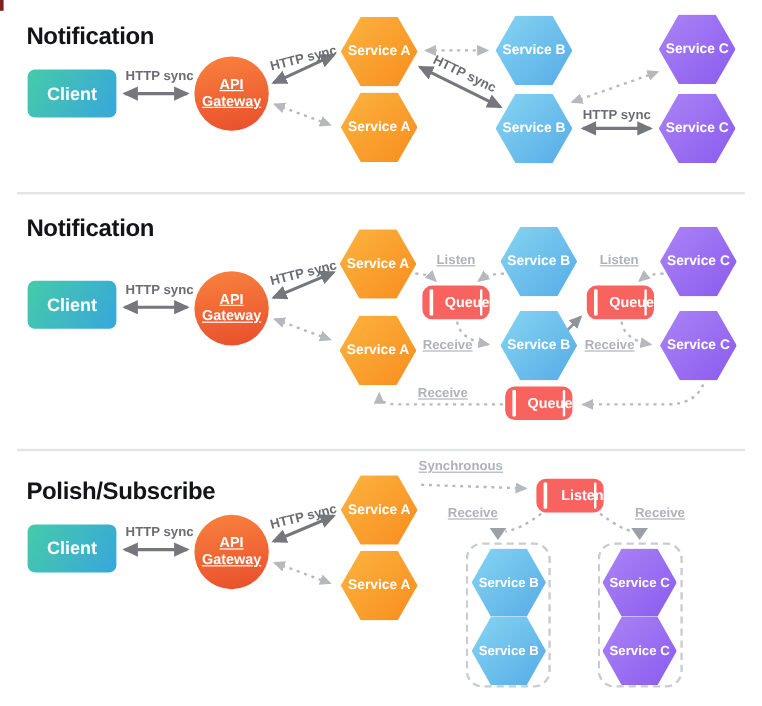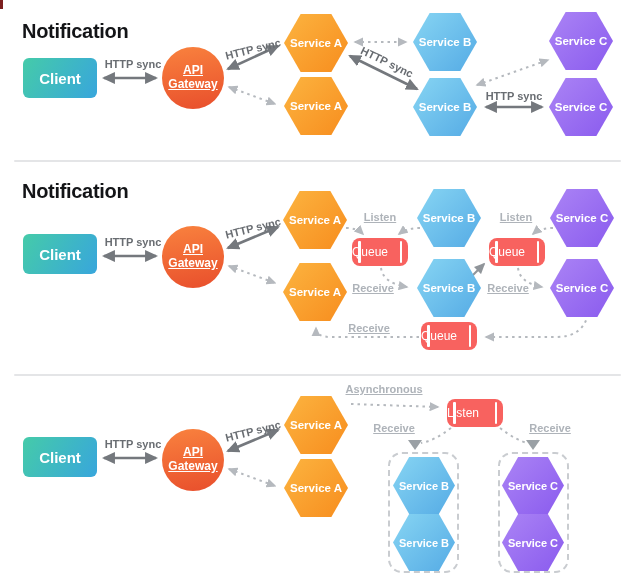--- a/index.html
+++ b/index.html
@@ -31,22 +31,22 @@
     clip-path:polygon(0% 50%,26% 0%,74% 0%,100% 50%,74% 100%,26% 100%);
     color:#fff;font-weight:700;font-size:11.5px;white-space:nowrap;
     display:flex;align-items:center;justify-content:center;
   }
   .hex.sm{width:62px;height:57px;font-size:11px;}
   .hex.a{background:linear-gradient(135deg,#fcb440,#f78d1e);}
   .hex.b{background:linear-gradient(135deg,#87d5f3,#55abe5);}
   .hex.c{background:linear-gradient(135deg,#ab84f5,#8a5bee);}
   .pill{
     position:absolute;width:56px;height:28px;border-radius:8px;
-    background:#f8625f;color:#fff;font-weight:400;font-size:12px;
-    display:flex;align-items:center;justify-content:flex-start;
+    background:#f8625f;color:#fff;font-weight:700;font-size:12px;
+    display:flex;align-items:center;justify-content:flex-end;
   }
   .pill::before,.pill::after{
     content:"";position:absolute;top:3px;bottom:3px;width:2.5px;background:#fff;border-radius:1px;
   }
   .pill::before{left:6px;}
   .pill::after{right:6px;}
   .elabel{
     position:absolute;font-size:11px;font-weight:700;color:#696d72;white-space:nowrap;
     transform:translate(-50%,-50%);
   }
@@ -181,20 +181,21 @@
   </div>
 
   <div class="elabel" style="left:133px;top:242px;">HTTP sync</div>
   <div class="elabel" style="left:253px;top:228px;transform:translate(-50%,-50%) rotate(-14deg);">HTTP sync</div>
   <div class="elabel light" style="left:380px;top:217px;">Listen</div>
   <div class="elabel light" style="left:516px;top:217px;">Listen</div>
   <div class="elabel light" style="left:373px;top:288px;">Receive</div>
   <div class="elabel light" style="left:508px;top:288px;">Receive</div>
   <div class="elabel light" style="left:369px;top:328px;">Receive</div>
 
+  <div class="section-title" style="left:22px;top:400px;">Polish/Subscribe</div>
 
   <div class="client" style="left:23px;top:437px;">
     <span>Client</span>
   </div>
   <div class="gateway" style="left:162px;top:429px;">
     <span>API Gateway</span>
   </div>
   <div class="hex a" style="left:284px;top:396px;">
     <span>Service A</span>
   </div>
@@ -216,17 +217,17 @@
   </div>
   <div class="hex c sm" style="left:502px;top:457px;">
     <span>Service C</span>
   </div>
   <div class="hex c sm" style="left:502px;top:514px;">
     <span>Service C</span>
   </div>
 
   <div class="elabel" style="left:133px;top:444px;">HTTP sync</div>
   <div class="elabel" style="left:253px;top:431px;transform:translate(-50%,-50%) rotate(-14deg);">HTTP sync</div>
-  <div class="elabel light" style="left:384px;top:389px;">Asynchronous</div>
+  <div class="elabel light" style="left:384px;top:389px;">Synchronous</div>
   <div class="elabel light" style="left:394px;top:428px;">Receive</div>
   <div class="elabel light" style="left:550px;top:428px;">Receive</div>
 
 </div>
 
 </body></html>

